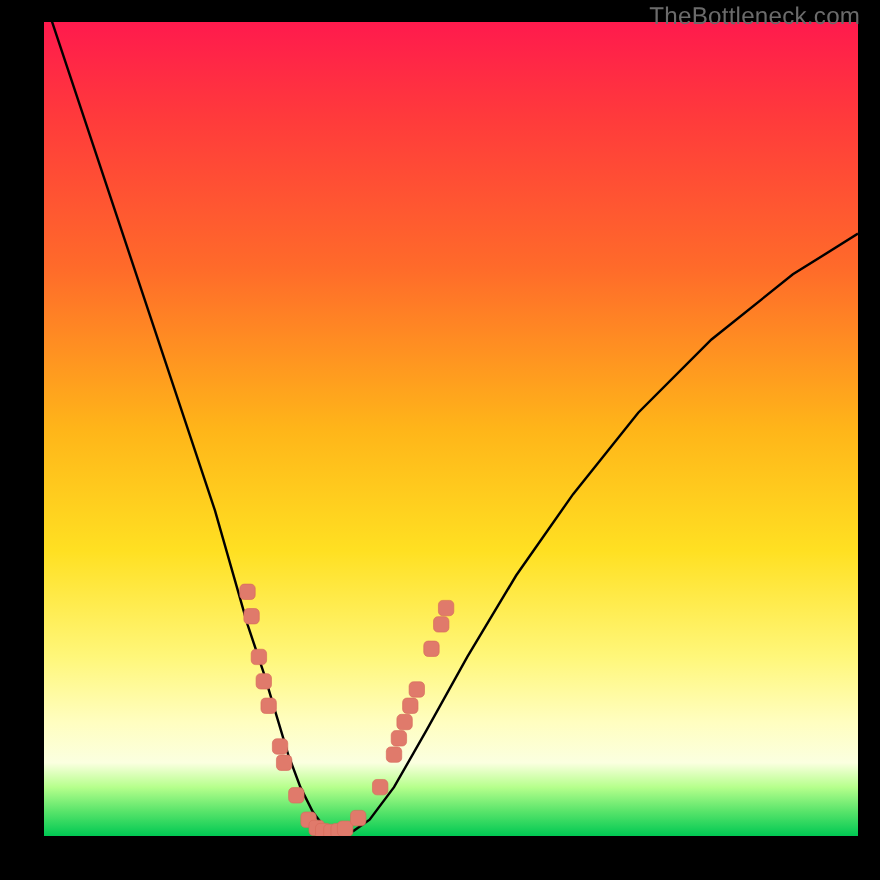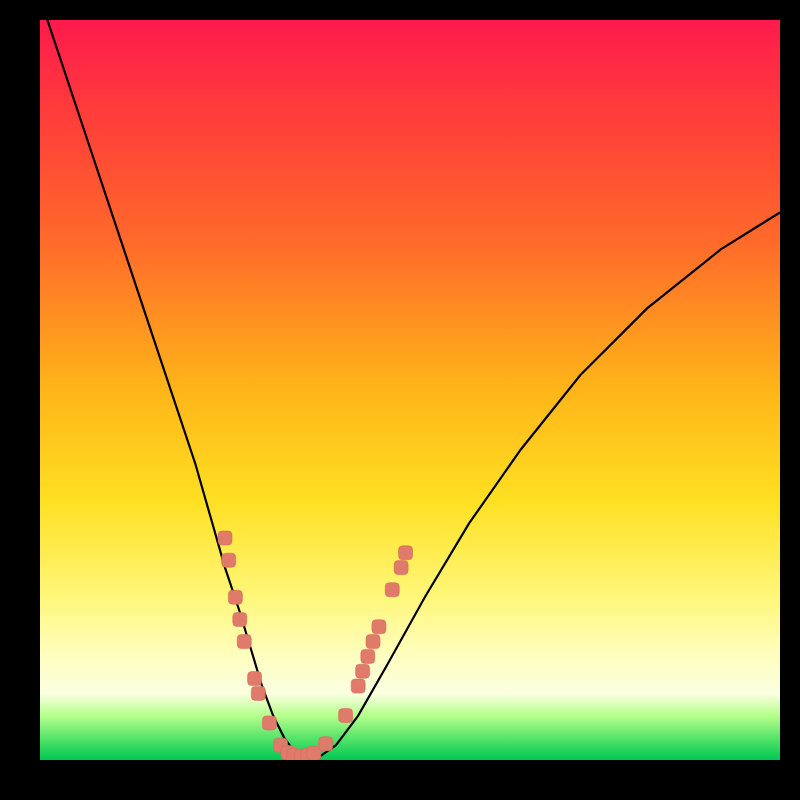--- a/index.html
+++ b/index.html
@@ -96,13 +96,14 @@
           <rect x="315.64" y="644.20" width="14" height="14" rx="4" ry="4" class="marker"></rect>
           <rect x="320.82" y="629.40" width="14" height="14" rx="4" ry="4" class="marker"></rect>
           <rect x="326.00" y="614.60" width="14" height="14" rx="4" ry="4" class="marker"></rect>
           <rect x="331.92" y="599.80" width="14" height="14" rx="4" ry="4" class="marker"></rect>
           <rect x="345.24" y="562.80" width="14" height="14" rx="4" ry="4" class="marker"></rect>
           <rect x="354.12" y="540.60" width="14" height="14" rx="4" ry="4" class="marker"></rect>
           <rect x="358.56" y="525.80" width="14" height="14" rx="4" ry="4" class="marker"></rect>
         </g>
     </svg>
   </div>
+  <div class="watermark">TheBottleneck.com</div>
 </div>
 
 </body></html>

